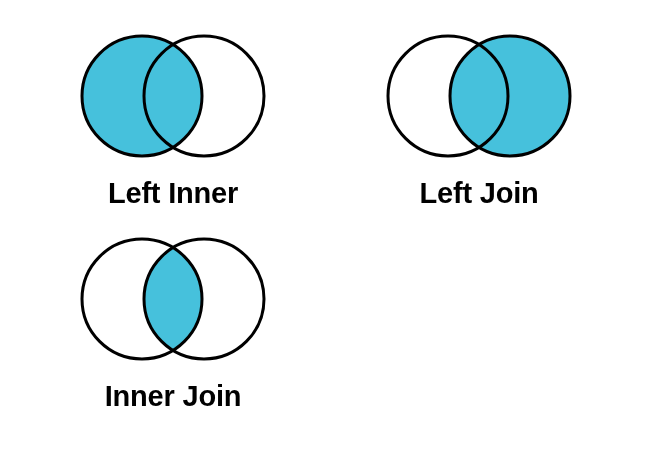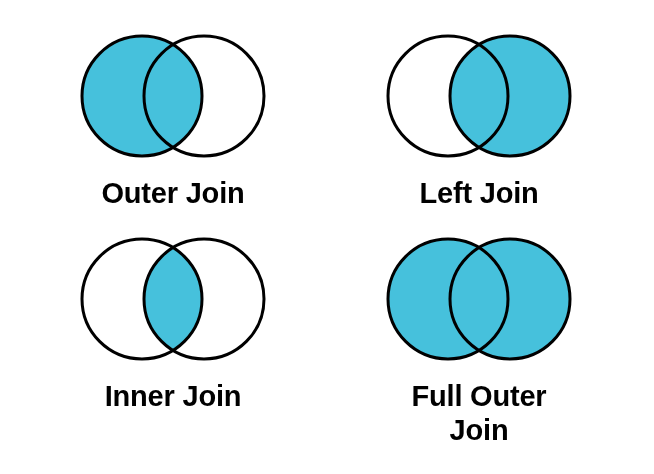--- a/index.html
+++ b/index.html
@@ -62,21 +62,21 @@
 
       <circle cx="131" cy="66" r="60" fill="#FFFFFF"></circle>
 
       <g clip-path="url(#clip-lj-left)">
         <circle cx="131" cy="66" r="60" fill="#46C1DC"></circle>
       </g>
 
       <circle cx="69" cy="66" r="60" fill="none" stroke="#000000" stroke-width="3"></circle>
       <circle cx="131" cy="66" r="60" fill="none" stroke="#000000" stroke-width="3"></circle>
     </svg>
-    <div class="venn-label" style="color: rgb(0, 0, 0);">Outer Join</div>
+    <div class="venn-label" style="color: rgb(0, 0, 0);">Left Inner</div>
   </div>
 
   <div class="venn-cell" id="cell-right-join">
     <svg class="venn-figure" width="200" height="132" viewBox="0 0 200 132">
       <defs>
         <clipPath id="clip-rj-left">
             <circle cx="69" cy="66" r="60"></circle>
           </clipPath>
       </defs>
       <circle cx="69" cy="66" r="60" fill="#FFFFFF"></circle>
@@ -101,24 +101,14 @@
       <circle cx="131" cy="66" r="60" fill="#FFFFFF"></circle>
       <g clip-path="url(#clip-ij-left)">
         <circle cx="131" cy="66" r="60" fill="#46C1DC"></circle>
       </g>
       <circle cx="69" cy="66" r="60" fill="none" stroke="#000000" stroke-width="3"></circle>
       <circle cx="131" cy="66" r="60" fill="none" stroke="#000000" stroke-width="3"></circle>
     </svg>
     <div class="venn-label" style="color: rgb(0, 0, 0);">Inner Join</div>
   </div>
 
-  <div class="venn-cell" id="cell-full-outer">
-    <svg class="venn-figure" width="200" height="132" viewBox="0 0 200 132">
-      <circle cx="69" cy="66" r="60" fill="#46C1DC"></circle>
-      <circle cx="131" cy="66" r="60" fill="#46C1DC"></circle>
-      <circle cx="69" cy="66" r="60" fill="none" stroke="#000000" stroke-width="3"></circle>
-      <circle cx="131" cy="66" r="60" fill="none" stroke="#000000" stroke-width="3"></circle>
-    </svg>
-    <div class="venn-label" style="color: rgb(0, 0, 0);">Full Outer
-Join</div>
-  </div>
 
 </div>
 
 </body></html>

